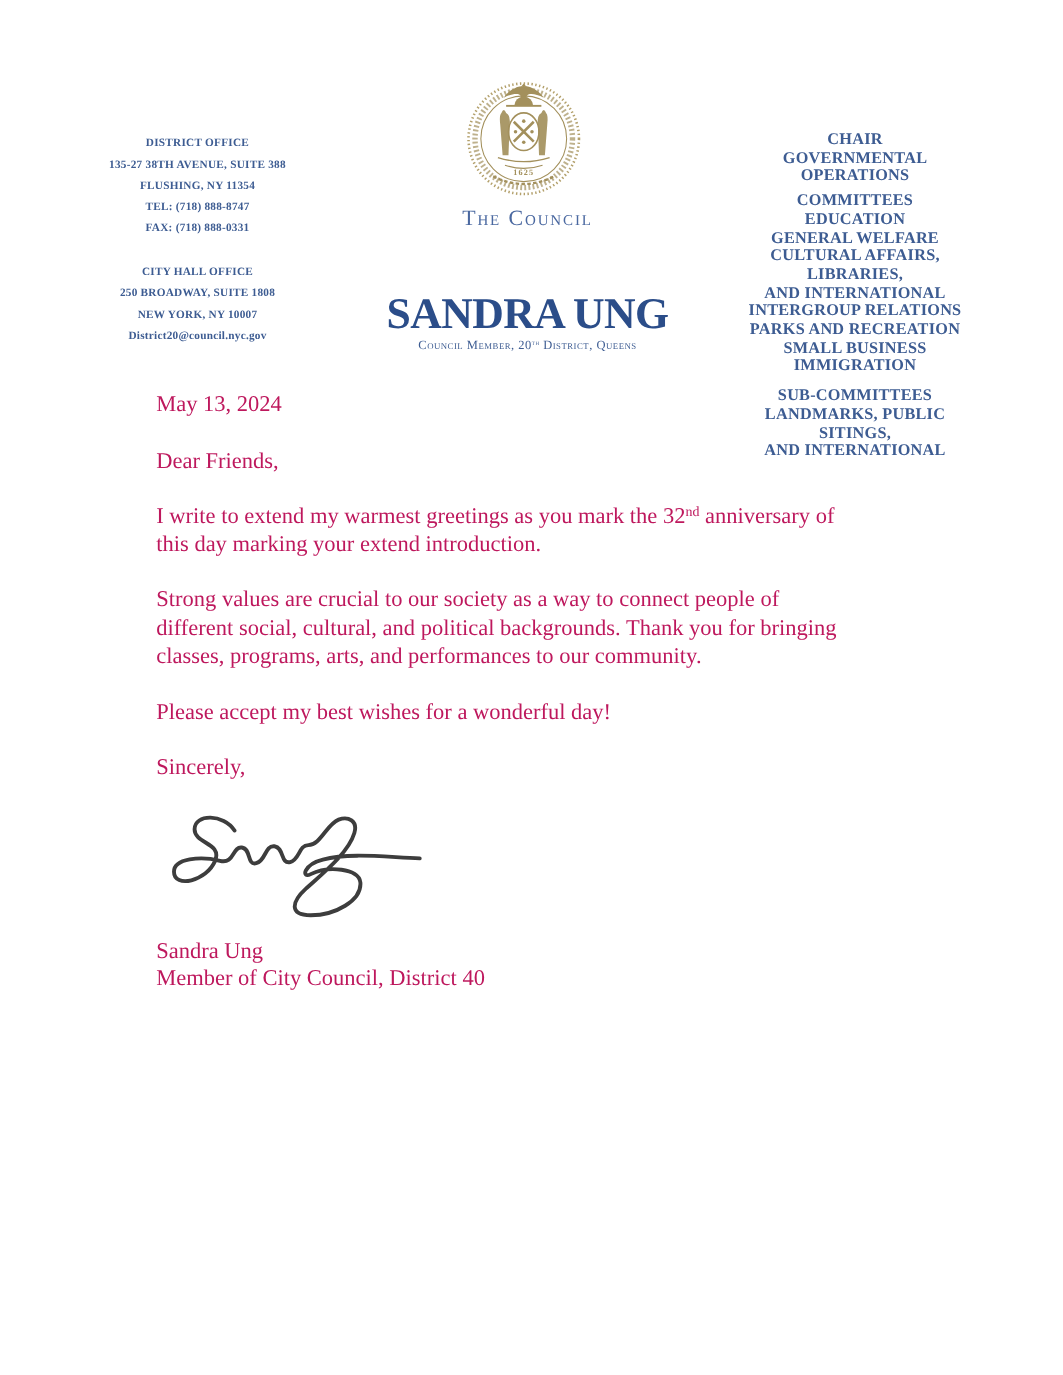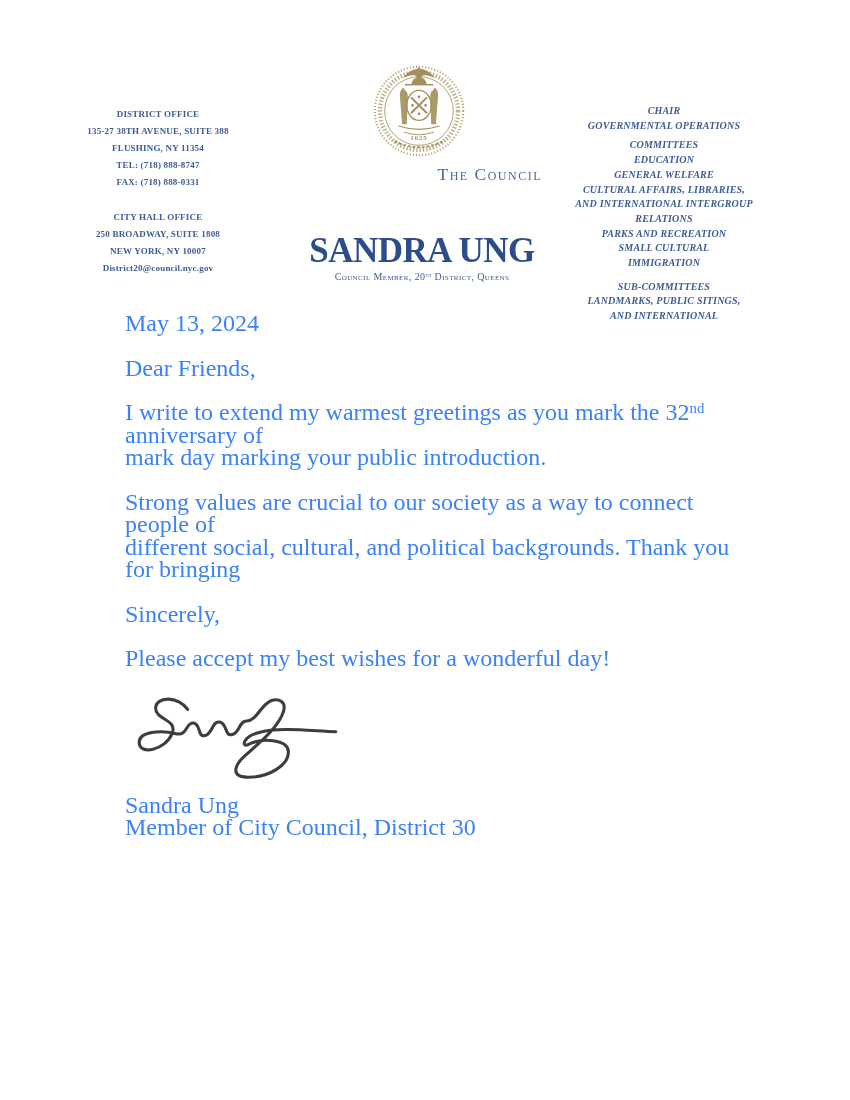--- a/index.html
+++ b/index.html
@@ -3,45 +3,45 @@
 <meta charset="utf-8">
 <style>
   html,body { margin:0; padding:0; background:#ffffff; }
   .page {
     position:relative; width:822px; height:1100px; background:#ffffff;
     font-family:"Liberation Serif", serif; overflow:hidden;
   }
   
   .hdr-col { position:absolute; text-align:center; color:#3d5c92; }
   .hdr-left  { left:52px;  top:106px; width:212px; font-size:9px;   line-height:17px;  letter-spacing:0.2px; font-weight:600; }
-  .hdr-right { left:566px; top:104px; width:196px; font-size:10px; line-height:14.7px; letter-spacing:0.2px; font-weight:600;font-style:italic; }
+  .hdr-right { left:586px; top:104px; width:196px; font-size:13px; line-height:14.7px; letter-spacing:0.2px; font-weight:600; }
   .hdr-col .h { font-weight:bold; }
   .sp18 { height:18px; } .sp5 { height:5px; } .sp9 { height:9px; }
   
   .seal { position:absolute; left:372px; top:62px; width:94px; height:98px; }
   .org {
-    position:absolute; left:302px; top:164px; width:240px; text-align:right;
+    position:absolute; left:302px; top:164px; width:240px; text-align:center;
     color:#4a68a0; font-variant:small-caps; letter-spacing:1.5px;
   }
   .org-l1 { font-size:17.5px; line-height:20px; }
   .org-l2 { font-size:14px;   line-height:19px; }
   .org-l3 { font-size:17.5px; line-height:21px; }
   .name {
     position:absolute; left:287px; top:232px; width:270px; text-align:center;
     font-size:35px; font-weight:bold; color:#2b4d89; letter-spacing:-0.5px; line-height:38px;
   }
   .member {
     position:absolute; left:287px; top:271px; width:270px; text-align:center;
     font-size:10px; font-variant:small-caps; color:#3d5c92; letter-spacing:0.4px;
   }
   .member sup, .body sup { font-size:0.62em; position:relative; top:-0.45em; vertical-align:baseline; line-height:0;margin-top:20px; }
   
   .body {
     position:absolute; left:125px; top:312px; width:605px;
-    font-size:24px; color:#3b82f6; line-height:22.5px;
+    font-size:18px; color:#be185d; line-height:22.5px;
   }
   .body p { margin:0 0 22px 0; }
   .sig-wrap { margin:18px 0 10px 6px; width:212px; height:92px; }
   .sig-wrap svg { display:block; }
   .sign-block div { line-height:22.5px; }
 </style>
 </head>
 <body>
 
 <div class="page">
@@ -99,54 +99,55 @@
   <div class="hdr-col hdr-right">
     <div class="h">CHAIR</div>
     <div>GOVERNMENTAL OPERATIONS</div>
     <div class="sp5"></div>
     <div class="h">COMMITTEES</div>
     <div>EDUCATION</div>
     <div>GENERAL WELFARE</div>
     <div>CULTURAL AFFAIRS, LIBRARIES,</div>
     <div>AND INTERNATIONAL INTERGROUP RELATIONS</div>
     <div>PARKS AND RECREATION</div>
-    <div>SMALL CULTURAL</div>
+    <div>SMALL BUSINESS</div>
     <div>IMMIGRATION</div>
     <div class="sp9"></div>
     <div class="h">SUB-COMMITTEES</div>
     <div>LANDMARKS, PUBLIC SITINGS,</div>
     <div>AND INTERNATIONAL</div>
   </div>
 
   <div class="body">
     <p>May 13, 2024</p>
     <p>Dear Friends,</p>
 
     <p>
       <span><span>I write to extend my warmest greetings as you mark the 32</span><sup>nd</sup><span> anniversary of</span></span><br>
-      <span>mark day marking your public introduction.</span>
+      <span>this day marking your extend introduction.</span>
     </p>
 
     <p>
       <span>Strong values are crucial to our society as a way to connect people of</span><br>
       <span>different social, cultural, and political backgrounds. Thank you for bringing</span><br>
+      <span>classes, programs, arts, and performances to our community.</span>
     </p>
 
+    <p>Please accept my best wishes for a wonderful day!</p>
     <p>Sincerely,</p>
-    <p>Please accept my best wishes for a wonderful day!</p>
 
     <div class="sig-wrap">
       <svg width="212" height="92" viewBox="0 0 212 95" xmlns="http://www.w3.org/2000/svg">
         <path d="M55 18 C46 4 22 4 22 17 C22 29 45 28 39 43 C32 60 5 66 5 52 C5 41 27 39 43 43
                  C55 46 53 31 61 32 C69 33 65 47 73 45 C81 43 80 30 88 31 C96 32 93 46 101 44
                  C109 42 108 30 116 30 C126 30 131 13 141 9 C149 6 157 10 154 20
                  C149 37 126 55 114 66 C102 77 100 88 118 88 C138 88 160 76 159 61
                  C158 49 132 47 118 54 C110 58 112 46 128 42 C150 36 180 40 208 41" fill="none" stroke="#3d3d3d" stroke-width="3.2" stroke-linecap="round" stroke-linejoin="round"></path>
       </svg>
     </div>
 
     <div class="sign-block">
       <div>Sandra Ung</div>
-      <div>Member of City Council, District 30</div>
+      <div>Member of City Council, District 40</div>
     </div>
   </div>
 
 </div>
 
 </body></html>

